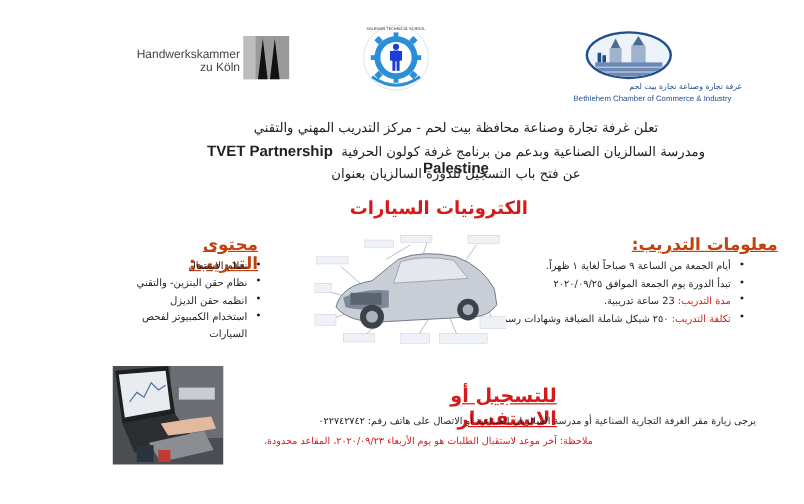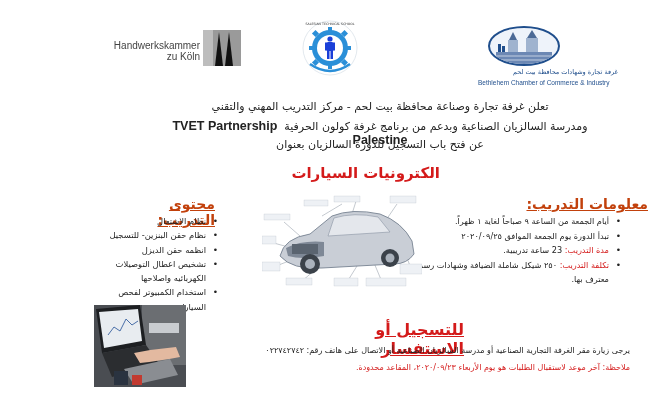--- a/index.html
+++ b/index.html
@@ -29,21 +29,21 @@
   ul.info li .lbl { color:#d41a1a; }
   ul.info li .cont { display:block; }
   #content-list li { font-size:8.4px; line-height:14.3px; }
   
   #car { left:262px; top:186px; width:160px; height:105px; }
   
   #laptop { left:94px; top:305px; width:92px; height:82px; background:#3a3a3a; overflow:hidden; }
   
   .reg-title { left:306px; top:320px; width:158px; text-align:right; color:#d41a1a; font-size:16px; font-weight:bold; text-decoration:underline; direction:rtl; }
   .reg-body { left:220px; top:346px; width:410px; text-align:right; font-size:8px; direction:rtl; color:#222; }
-  .reg-note { left:220px; top:363px; width:410px; text-align:right; font-size:8px; direction:rtl; color:#d41a1a; }
+  .reg-note { left:220px; top:363px; width:410px; text-align:left; font-size:8px; direction:rtl; color:#d41a1a; }
 </style>
 </head>
 <body>
 
 <div id="hwk" class="abs">
   <div class="txt">
     <div>Handwerkskammer</div>
     <div>zu Köln</div>
   </div>
   <div class="mark">
@@ -88,47 +88,46 @@
       <rect x="36" y="10" width="12" height="20" fill="#9fb3cf"></rect>
       <polygon points="23,4 19,12 27,12" fill="#4c6a96"></polygon>
       <polygon points="42,2 37,10 47,10" fill="#4c6a96"></polygon>
       <rect x="6" y="24" width="56" height="12" fill="#6c88b4"></rect>
       <line x1="6" y1="28" x2="62" y2="28" stroke="#fff" stroke-width="0.6"></line>
       <line x1="6" y1="32" x2="62" y2="32" stroke="#fff" stroke-width="0.6"></line>
       <rect x="8" y="16" width="3" height="8" fill="#1f4e8c"></rect>
       <rect x="12" y="18" width="3" height="6" fill="#1f4e8c"></rect>
     </svg>
   </div>
-  <div class="ar">غرفة تجارة وشهادات محافظة بيت لحم</div>
+  <div class="ar">غرفة تجارة وصناعة تجارة بيت لحم</div>
   <div class="en">Bethlehem Chamber of Commerce &amp; Industry</div>
 </div>
 
 <div class="abs head rtl" style="top:100px;">تعلن غرفة تجارة وصناعة محافظة بيت لحم - مركز التدريب المهني والتقني</div>
 <div class="abs head rtl" style="top:119px;">
   <span>ومدرسة السالزيان الصناعية وبدعم من برنامج غرفة كولون الحرفية</span>
   &nbsp;<b>TVET Partnership Palestine</b>
 </div>
 <div class="abs head rtl" style="top:138px;">عن فتح باب التسجيل للدورة السالزيان بعنوان</div>
 
 <div class="abs course-title">الكترونيات السيارات</div>
 
 <div class="abs sec-title" style="left:498px; top:196px; width:150px; ">معلومات التدريب:</div>
 <ul class="abs info" id="info-list" style="left:405px; top:214px; width:218px;">
   <li><span class="lbl"></span><span>أيام الجمعة من الساعة ٩ صباحاً لغاية ١ ظهراً.</span></li>
   <li><span class="lbl"></span><span>تبدأ الدورة يوم الجمعة الموافق ٢٠٢٠/٠٩/٢٥</span></li>
   <li><span class="lbl">مدة التدريب:</span><span> 23 ساعة تدريبية.</span></li>
-  <li><span class="lbl">تكلفة التدريب:</span><span> ٢٥٠ شيكل شاملة الضيافة وشهادات رسمية</span><span class="cont">معترف بها.</span></li>
+  <li><span class="lbl">تكلفة التدريب:</span><span> ٢٥٠ شيكل شاملة الضيافة وشهادات رسمية</span></li>
 </ul>
 
 <div class="abs sec-title" style="left:110px; top:196px; width:105px; text-align:right;">محتوى التدريب:</div>
 <ul class="abs info" id="content-list" style="left:92px; top:214px; width:128px;text-align:right;">
   <li>نظام الاشتعال</li>
-  <li>نظام حقن البنزين- للتسجيل</li>
+  <li>نظام حقن البنزين- والتقني</li>
   <li>انظمه حقن الديزل</li>
-  <li><span>تشخيص اعطال التوصيلات</span><span class="cont">الكهربائيه واصلاحها</span></li>
   <li>استخدام الكمبيوتر لفحص السيارات</li>
 </ul>
 
 <div id="car" class="abs">
   <svg width="160" height="105" viewBox="0 0 160 105">
     <g stroke="#6a7686" stroke-width="0.4" fill="none">
       <line x1="60" y1="30" x2="80" y2="18"></line>
         <line x1="90" y1="28" x2="95" y2="12"></line>
       <line x1="120" y1="40" x2="135" y2="18"></line>
         <line x1="38" y1="50" x2="22" y2="36"></line>

